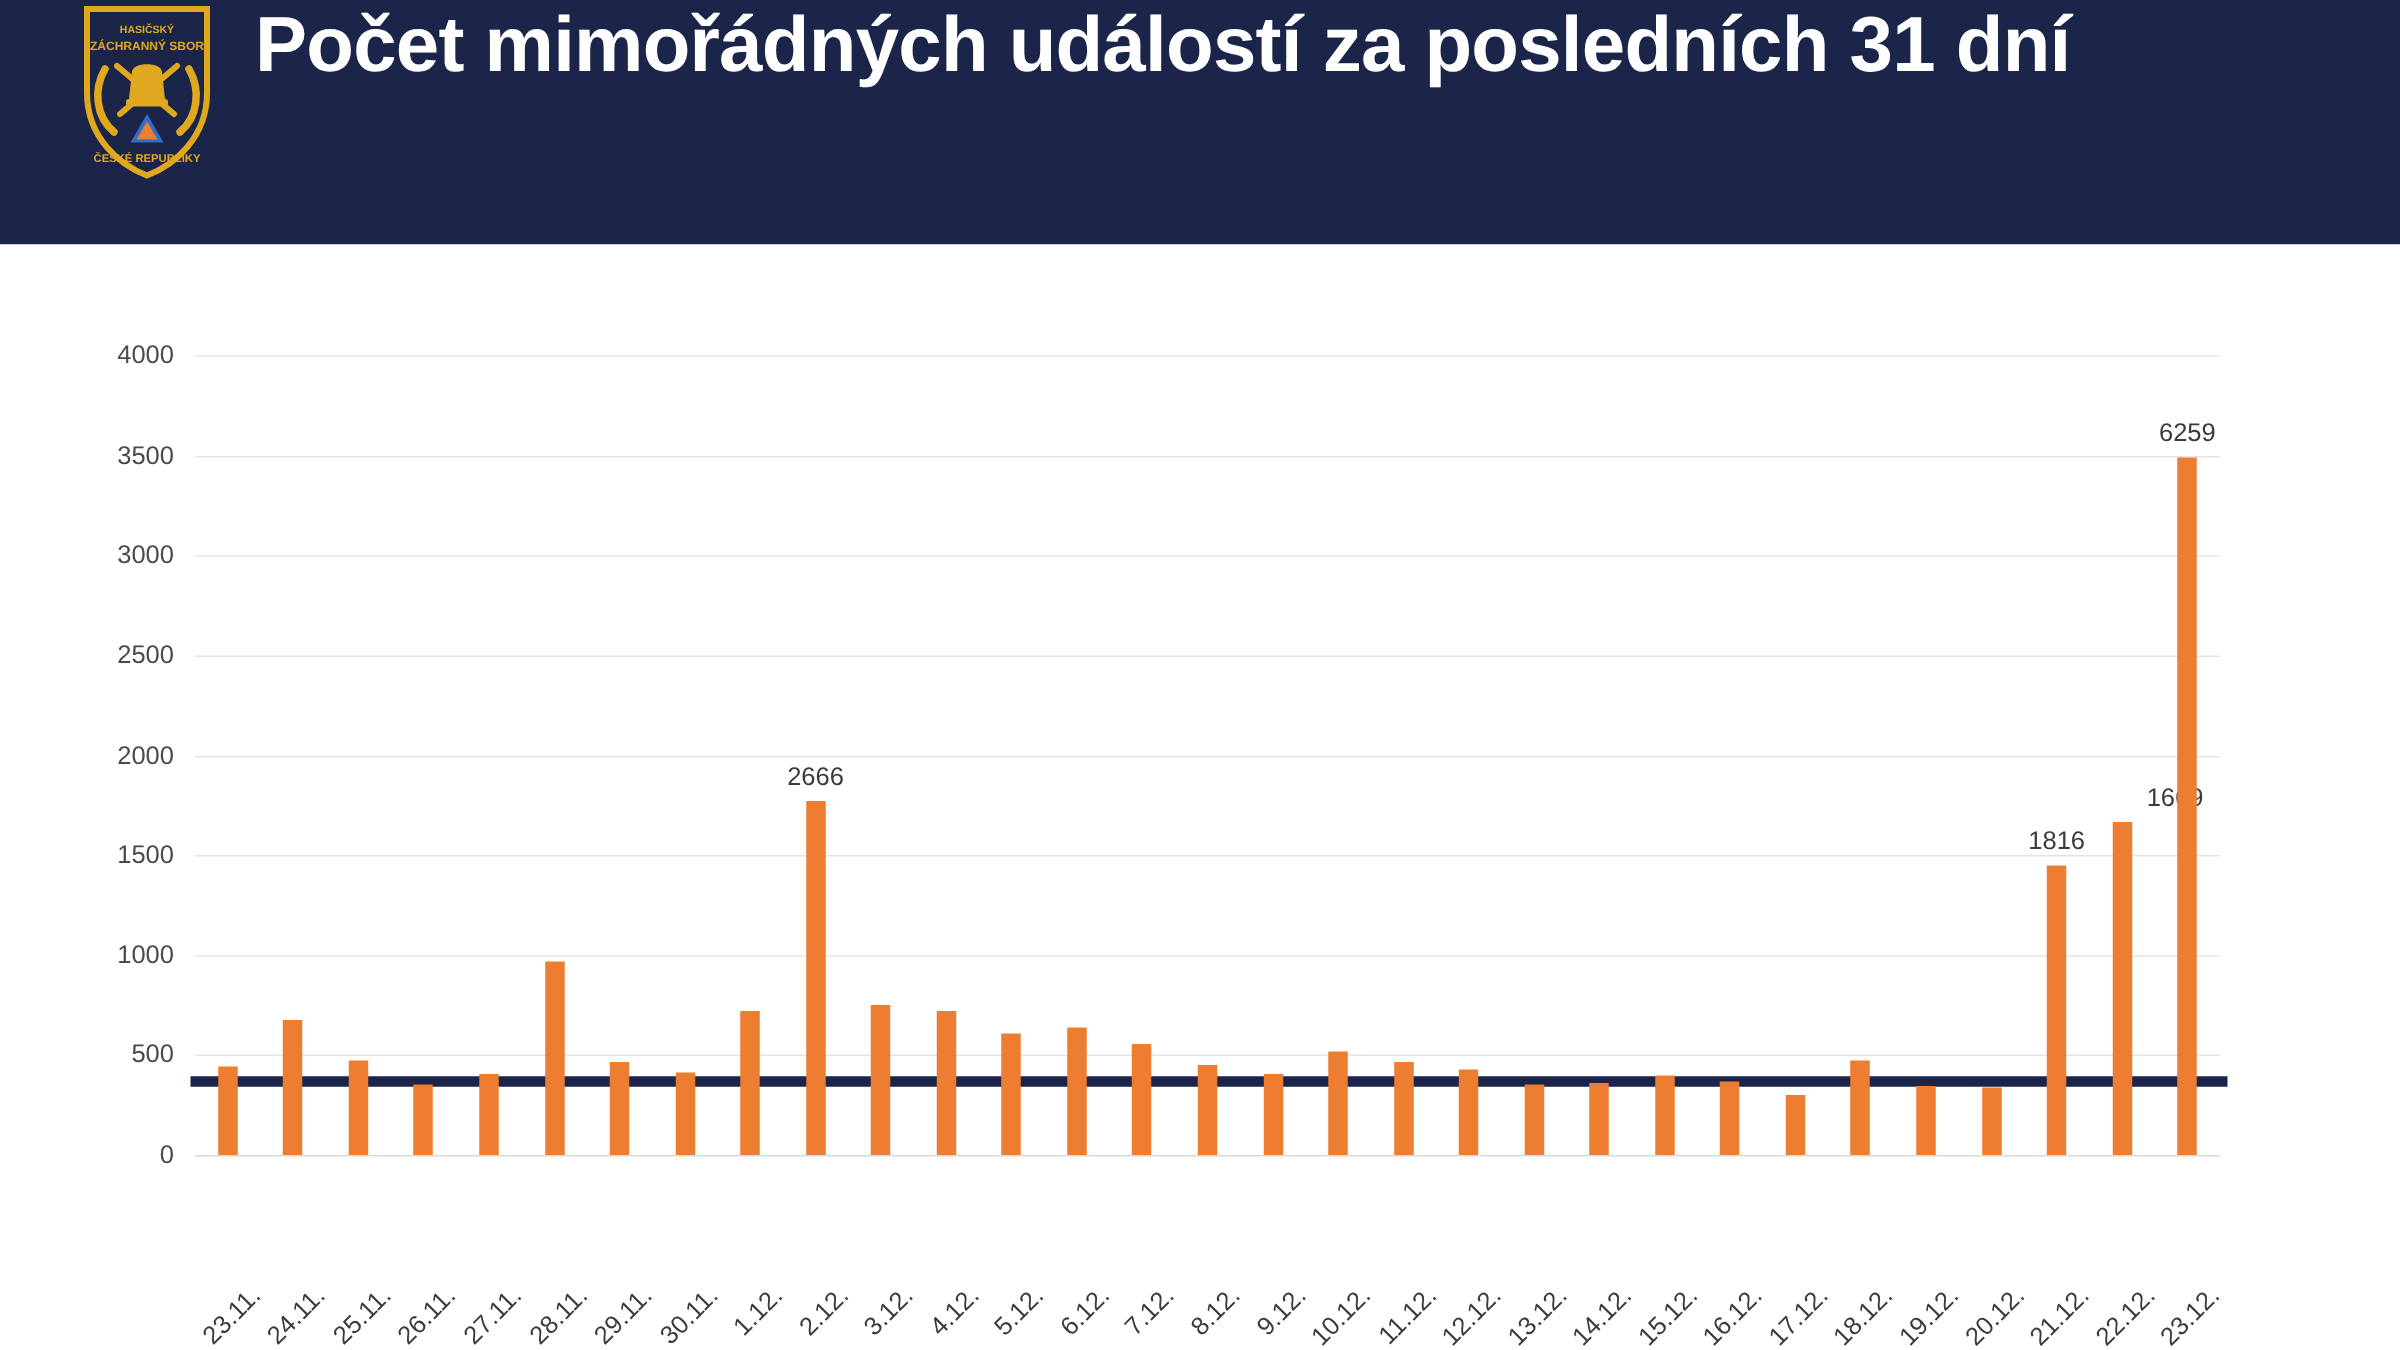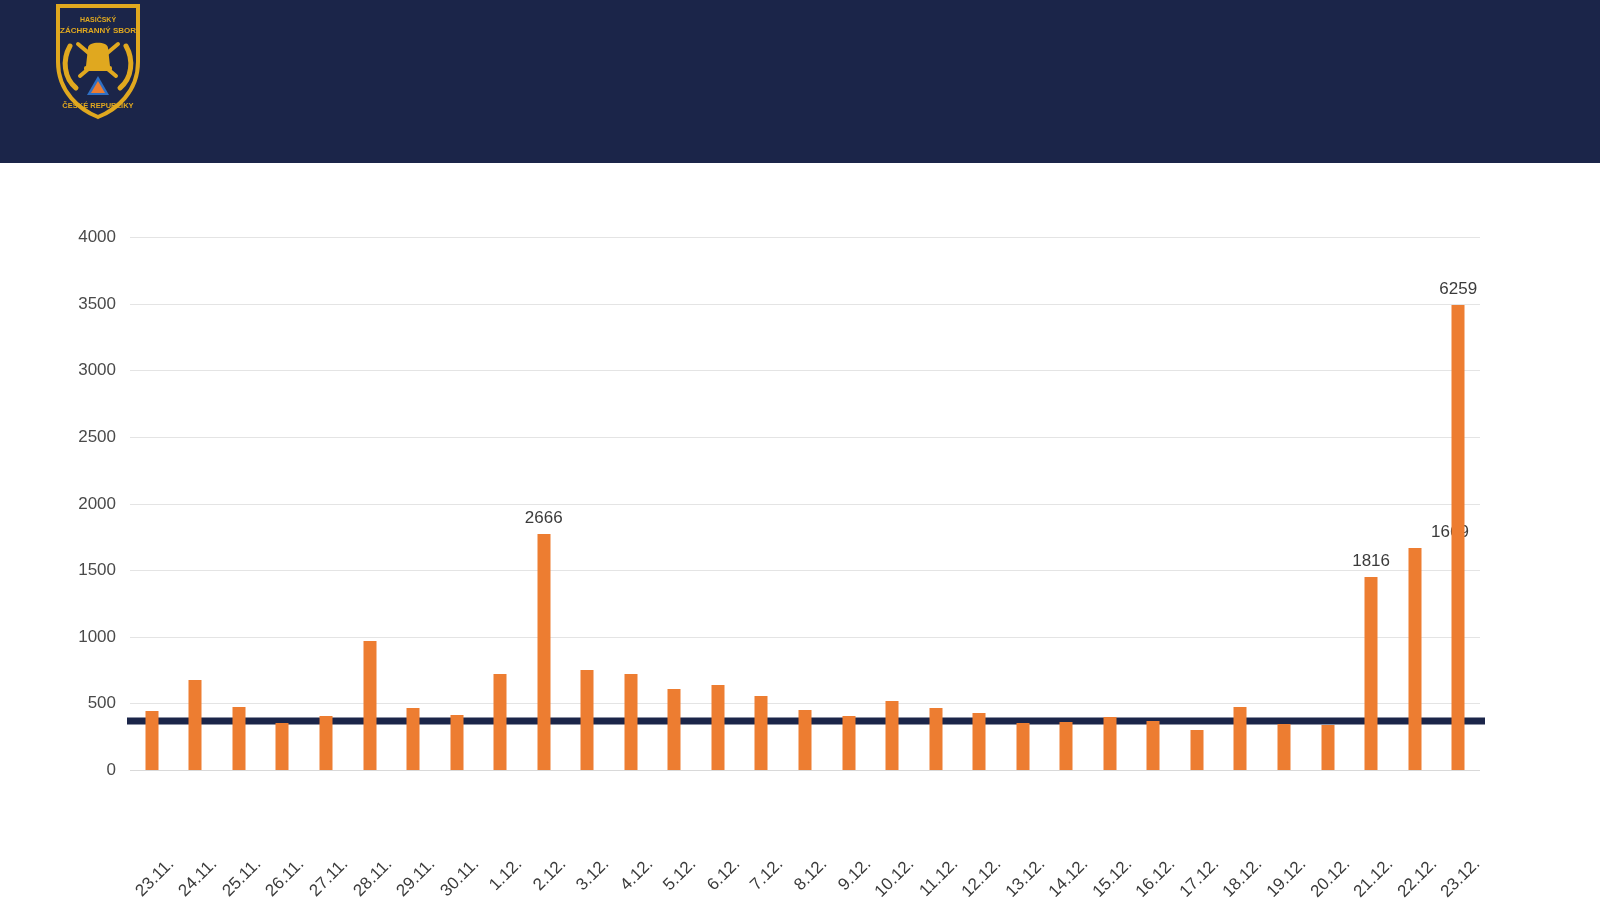--- a/index.html
+++ b/index.html
@@ -143,20 +143,21 @@
     <path d="M28 44 L66 76 M68 44 L30 76" stroke="#e0a81f" stroke-width="4" stroke-linecap="round"></path>
 
     <path d="M38 48 C38 41 58 41 58 48 L60 66 H36 Z" fill="#e0a81f"></path>
     <rect x="34" y="66" width="28" height="5" rx="2" fill="#e0a81f"></rect>
 
     <path d="M48 76 L59 95 H37 Z" fill="#2f6fc4"></path>
     <path d="M48 81 L55 93 H41 Z" fill="#ed7d31"></path>
     <text x="48" y="108" fill="#e0a81f" font-size="7.5" font-family="'Liberation Sans',sans-serif" text-anchor="middle" font-weight="bold">ČESKÉ REPUBLIKY</text>
   </svg>
 
+  <div id="page-title">Počet mimořádných událostí za posledních 31 dní</div>
 </div>
 
 <div id="chart-area">
   <div id="plot">
 
     <div id="threshold-line" style="top: 476.635px; background: rgb(27, 37, 73);"></div>
   <div class="gridline baseline" style="top: 533px;"></div>
       <div class="ytick" style="top: 533px;">0</div>
       <div class="gridline" style="top: 466.375px;"></div>
       <div class="ytick" style="top: 466.375px;">500</div>

